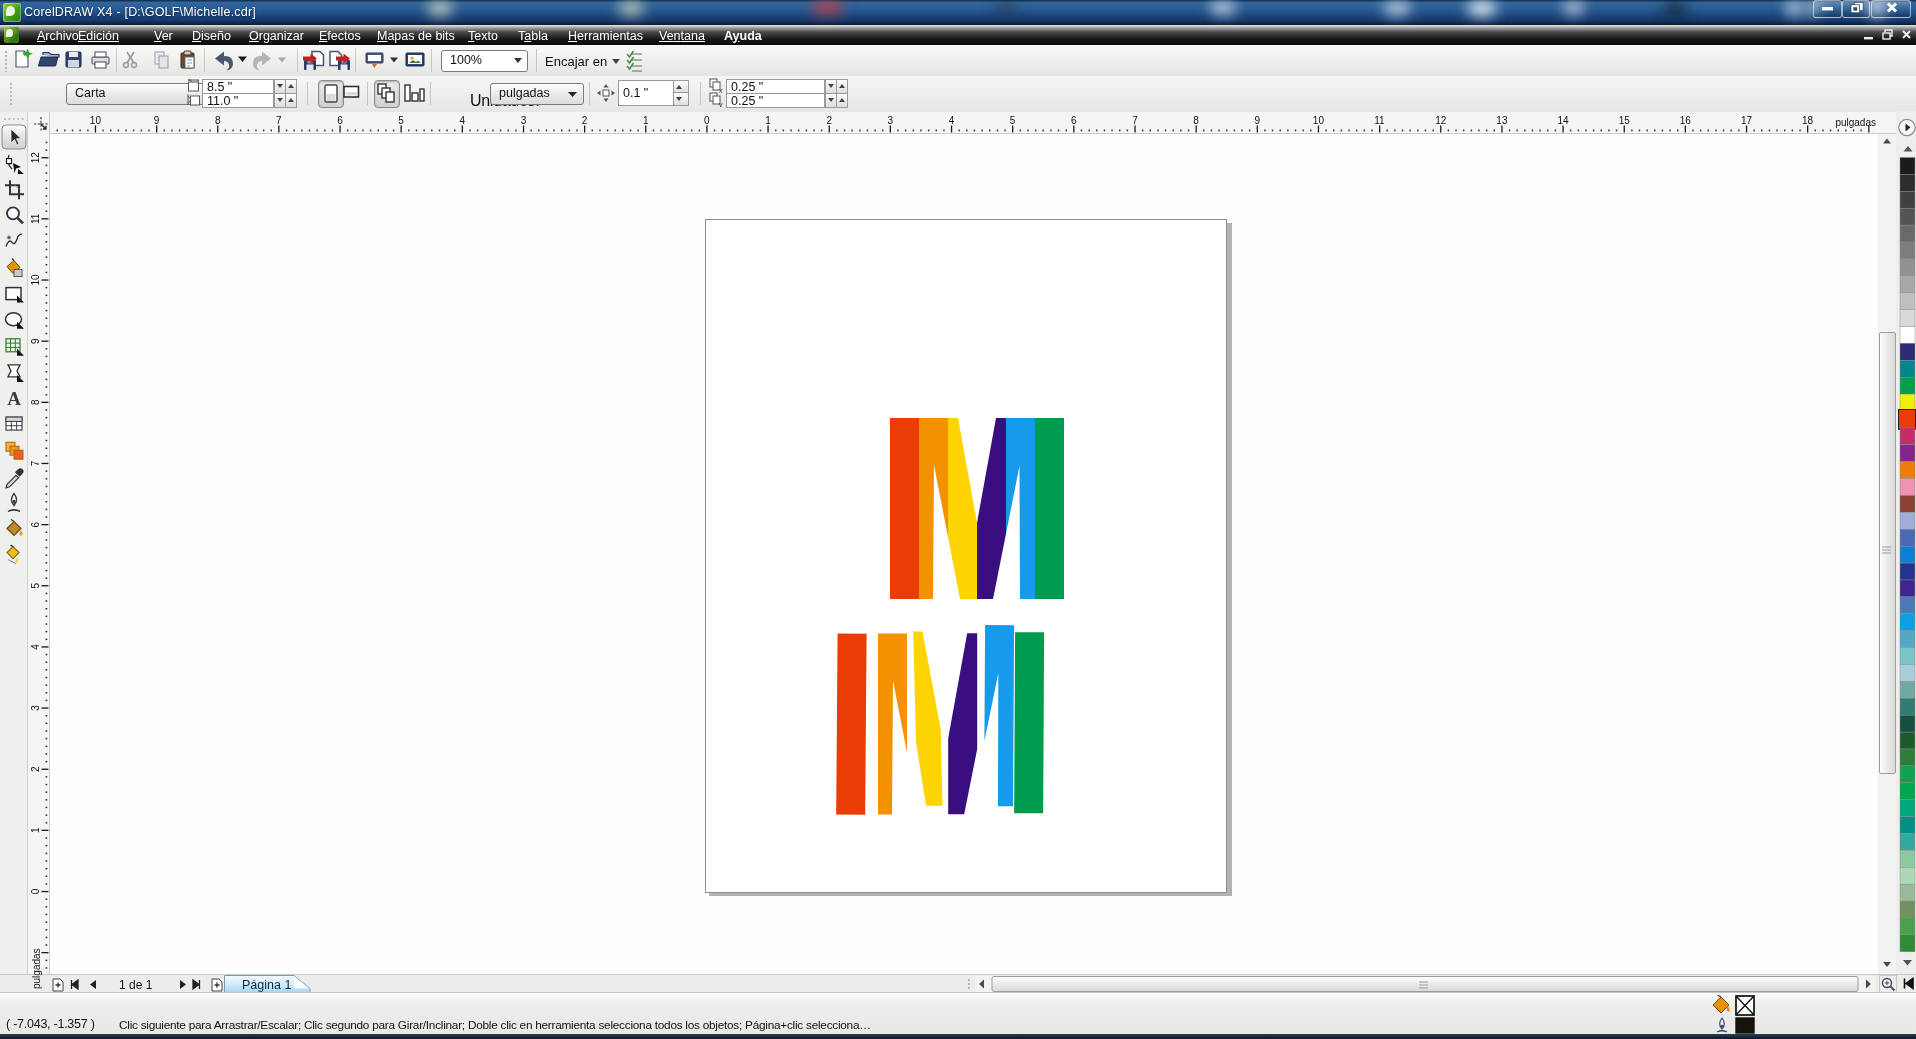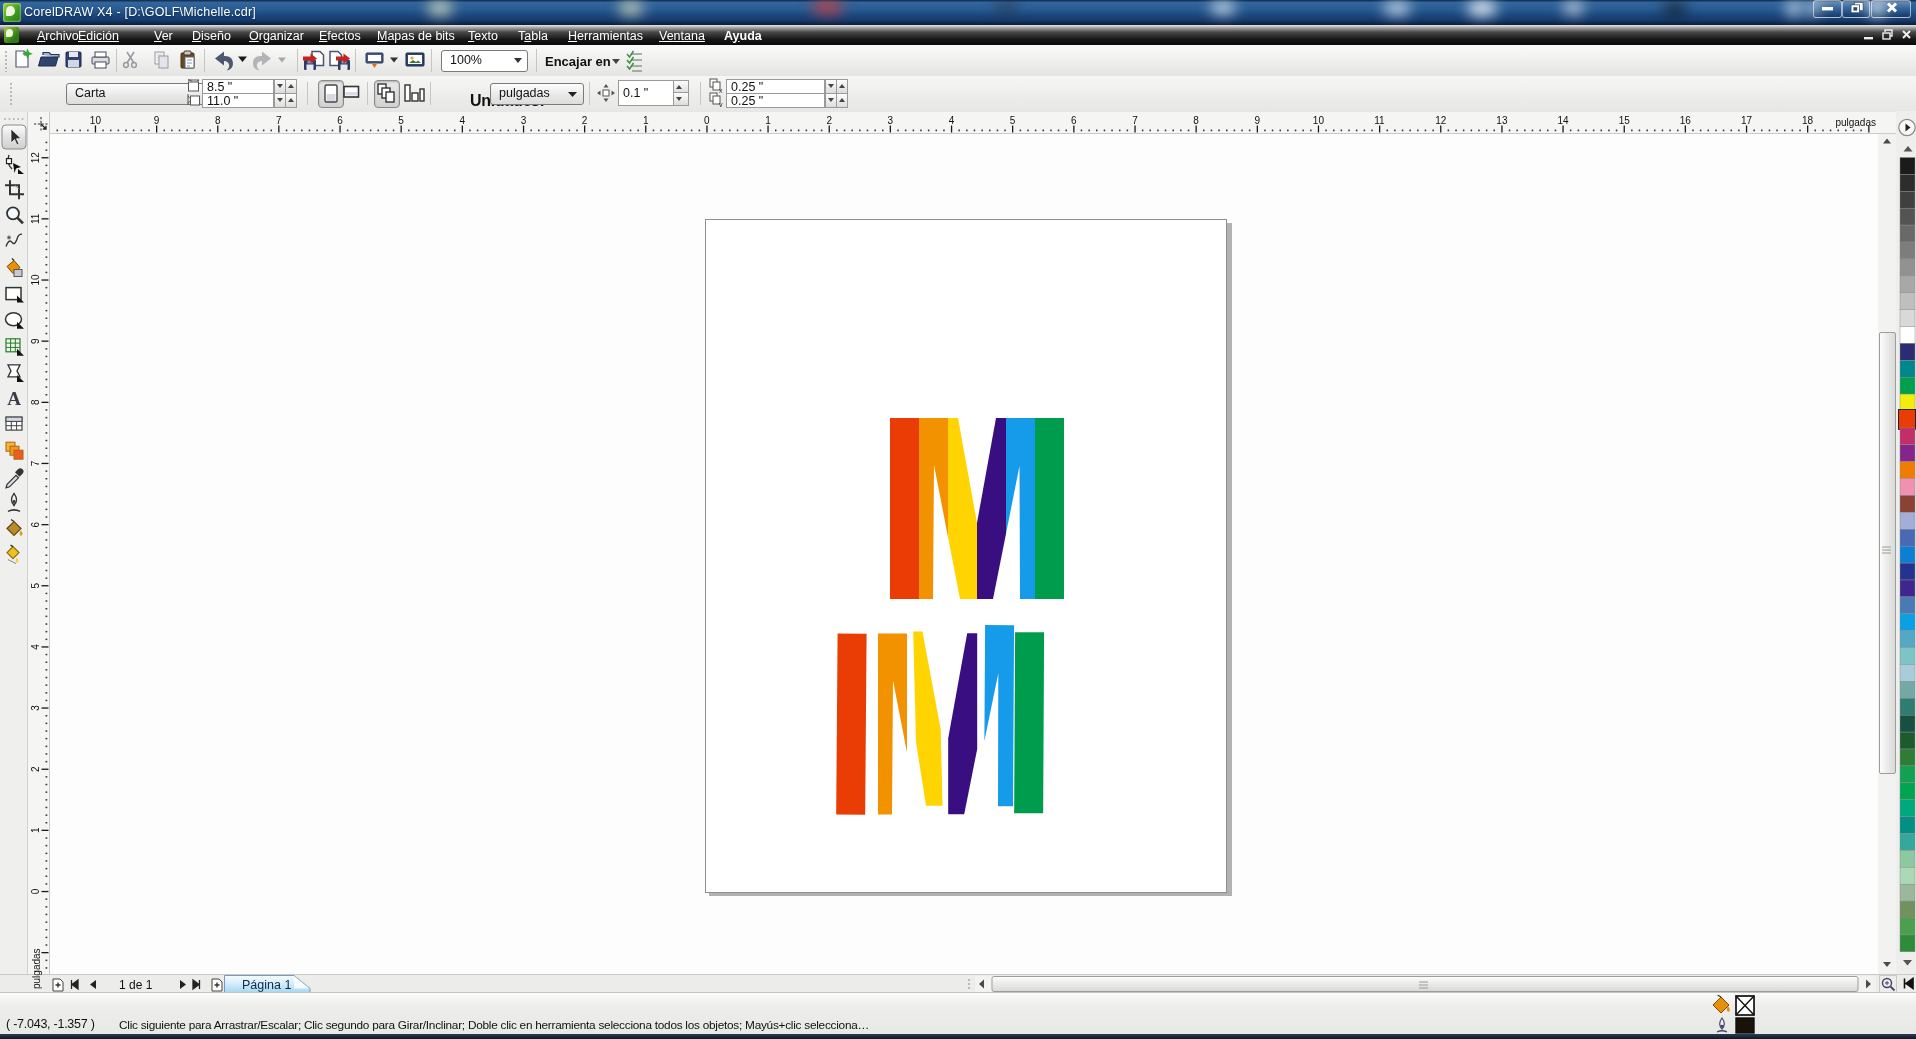--- a/index.html
+++ b/index.html
@@ -46,21 +46,21 @@
     border-left:4px solid transparent;border-right:4px solid transparent;border-top:5px solid #333;}
   .field{position:absolute;background:#fff;border:1px solid #9a9a98;font-size:12.5px;color:#111;}
   .field span{position:absolute;left:4px;top:0px;}
   .spin{position:absolute;width:10px;height:13px;border:1px solid #9a9a98;
     background:linear-gradient(180deg,#fdfdfd,#dcdcdc);}
   .spin:after{content:"";position:absolute;left:2px;}
   .spin.up:after{top:4px;border-left:3px solid transparent;border-right:3px solid transparent;border-bottom:4px solid #444;}
   .spin.dn:after{top:4px;border-left:3px solid transparent;border-right:3px solid transparent;border-top:4px solid #444;}
   .pbtn{position:absolute;width:24px;height:26px;border-radius:4px;}
   .pbtn.on{border:1px solid #8a8a8a;background:linear-gradient(180deg,#e9e9e9,#d2d2d2);box-shadow:inset 0 1px 2px rgba(0,0,0,.25);}
-  .lbl{position:absolute;font-size:12.5px;color:#111;font-weight:bold;}
+  .lbl{position:absolute;font-size:12.5px;color:#111;}
   
   #hruler{left:0px;top:112px;width:1916px;height:22px;background:#f4f4f2;}
   #vruler{left:28px;top:112px;width:22px;height:862px;background:#f4f4f2;}
   
   #toolbox{left:0;top:112px;width:28px;height:862px;background:#eeeeec;border-right:1px solid #c9c9c7;}
   
   #canvas{left:50px;top:134px;width:1828px;height:840px;background:#fdfdfd;overflow:hidden;}
   #page{position:absolute;left:655px;top:85px;width:520px;height:672px;background:#fff;
     border:1px solid #8f8f8f;}
   
@@ -973,21 +973,21 @@
   </svg>
   <svg class="abs" style="left:1900px;top:1px;" width="16" height="16">
     <path d="M13 2.5 l-7 5 7 5z M4.5 2.5 v10" fill="#111" stroke="#111" stroke-width="1.6"></path>
   </svg>
 </div>
 <svg class="abs" style="left:28px;top:938px;" width="18" height="53">
     <text x="0" y="0" font-size="10" fill="#111" font-family="Liberation Sans" transform="translate(12,51) rotate(-90)">pulgadas</text>
   </svg>
 <div class="abs" id="statusbar">
   <div class="abs" style="left:6px;top:24px;">( -7.043, -1.357 )</div>
-  <div class="abs" style="left:119px;top:25px;font-size:11.8px;">Clic siguiente para Arrastrar/Escalar; Clic segundo para Girar/Inclinar; Doble clic en herramienta selecciona todos los objetos; Mayús+clic selecciona…</div>
+  <div class="abs" style="left:119px;top:25px;font-size:11.8px;">Clic siguiente para Arrastrar/Escalar; Clic segundo para Girar/Inclinar; Doble clic en herramienta selecciona todos los objetos; Página+clic selecciona…</div>
   <svg class="abs" style="left:1706px;top:2px;" width="60" height="40">
     <path d="M7 10 l8 -8 8 8 -8 8z" fill="#e8900a" stroke="#7a4a08" stroke-width="1"></path>
     <path d="M15 2 l-3.5 -2" stroke="#333" stroke-width="1.2"></path>
     <path d="M22 11 q3.5 4.5 0.5 6 q-3.5 -1.5 -0.5 -6z" fill="#e8900a"></path>
     <rect x="30" y="1" width="18" height="19" fill="#fff" stroke="#111" stroke-width="1.7"></rect>
     <path d="M30 1 L48 20 M48 1 L30 20" stroke="#111" stroke-width="1.4"></path>
     <path d="M16 23 q4.5 6 0 11 q-4.5 -5 0 -11z" fill="#f4f4fa" stroke="#44446a" stroke-width="1.2"></path>
     <circle cx="16" cy="31" r="1.3" fill="#44446a"></circle>
     <path d="M11 37 q5 -2.5 10 0" stroke="#44446a" stroke-width="1.3" fill="none"></path>
     <rect x="30" y="23" width="18" height="15" fill="#1a1208" stroke="#111" stroke-width="1.4"></rect>

